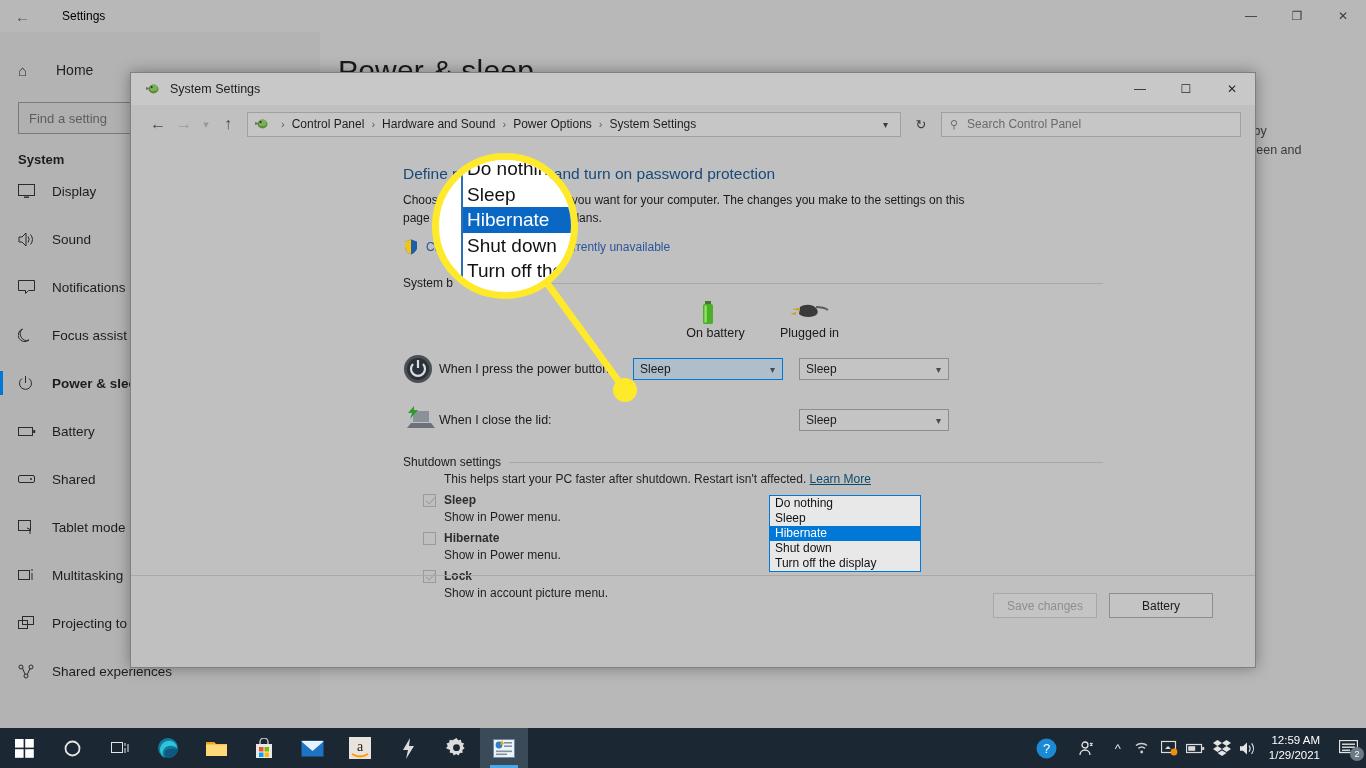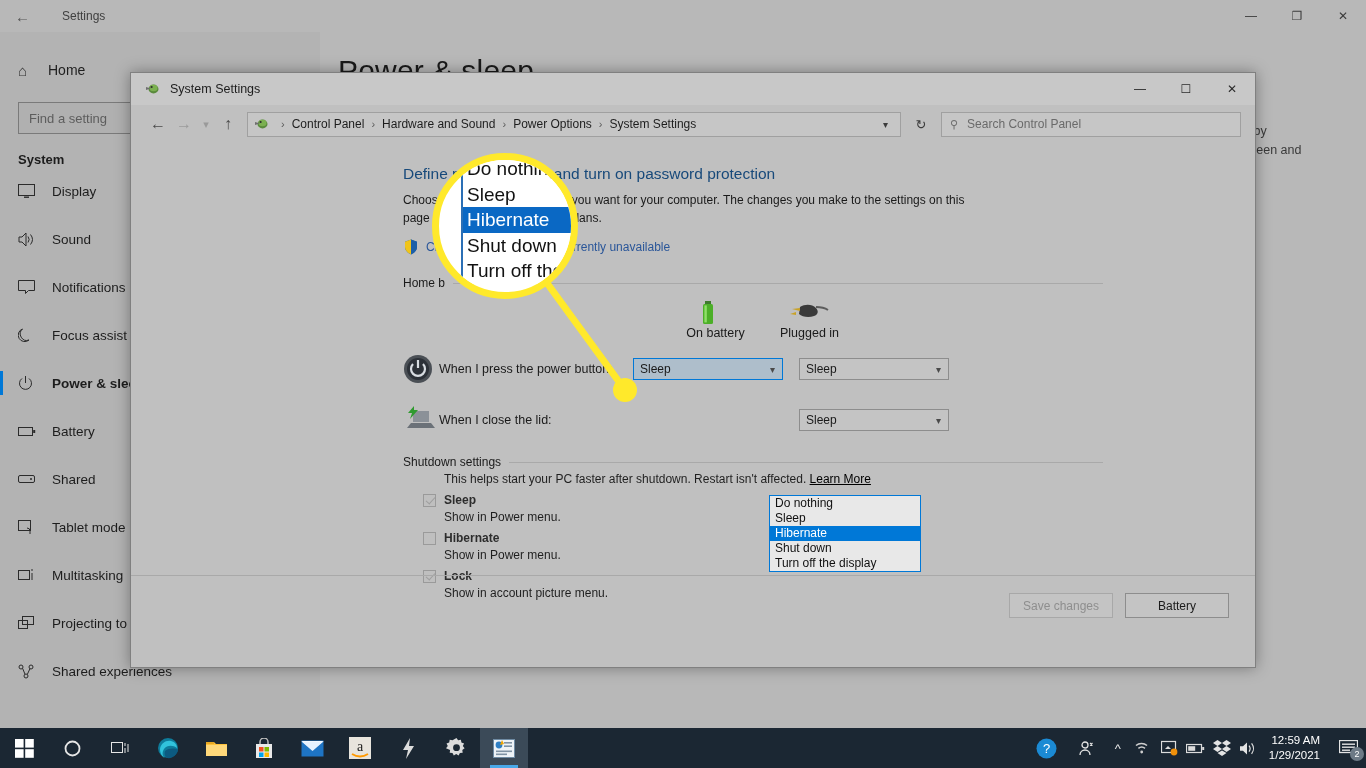--- a/index.html
+++ b/index.html
@@ -18,39 +18,39 @@
   #settings-titlebar {
     position: absolute; top: 0; left: 0; right: 0; height: 32px;
     display: flex; align-items: center;
   }
   #settings-back {
     width: 45px; height: 32px;
     display: flex; align-items: center; justify-content: center;
     color: #555; font-size: 15px;
   }
   #settings-title {
-    font-size: 12px; color: #404040; margin-left: 17px;
+    font-size: 12px; color: #000000; margin-left: 17px;
   }
   .win-ctl {
     width: 46px; height: 32px;
     display: flex; align-items: center; justify-content: center;
     color: #3b3b3b; font-size: 12px;
   }
   #settings-wincontrols { position: absolute; right: 0; top: 0; display: flex; }
 
   #settings-sidebar {
     position: absolute; top: 32px; left: 0; width: 320px; bottom: 40px;
     background: #b3b3b3;
   }
   #home-row {
     display: flex; align-items: center; height: 40px; padding-left: 18px;
     margin-top: 18px;
   }
   #home-row .ico { width: 30px; color: #333; font-size: 15px; }
-  #home-row .lbl { font-size: 14px; color: #1f1f1f; }
+  #home-row .lbl { font-size: 14px; color: #1f1f1f; margin-left: 8px; }
 
   #find-setting {
     margin: 12px 18px 0 18px; height: 32px; width: 190px;
     background: #b0b0b0; border: 1px solid #7a7a7a;
     display: flex; align-items: center; padding-left: 10px;
     font-size: 13px; color: #5d5d5d;
   }
   #sidebar-group-title {
     margin: 18px 0 0 18px; font-size: 13px; font-weight: bold; color: #1c1c1c;
   }
@@ -195,27 +195,27 @@
     width: 13px; height: 13px; border: 1px solid #9a9a9a; background: #bfbfbf;
     margin-right: 8px; position: relative; flex-shrink: 0;
   }
   .cbox.checked::after {
     content: ""; position: absolute; left: 3.5px; top: 0.5px;
     width: 4px; height: 8px; border: solid #9e9e9e;
     border-width: 0 1.6px 1.6px 0; transform: rotate(42deg);
   }
   .chk-label { font-size: 12px; color: #2d2d2d; font-weight: bold; }
   .sub-text { font-size: 12px; color: #1f1f1f; padding-left: 41px; margin-top: 3px; }
-  .sub-text a { color: #000000; text-decoration: underline; }
+  .sub-text a { color: #0c4a6e; text-decoration: underline; }
 
   #dlg-footer {
     position: absolute; left: 0; right: 0; bottom: 0; height: 60px;
     border-top: 1px solid #a9a9a9;
     display: flex; align-items: center; justify-content: flex-end;
-    padding-right: 26px; gap: 12px;
+    padding-right: 42px; gap: 12px;
   }
   .btn {
     height: 25px; min-width: 104px; border: 1px solid #8d8d8d;
     background: #c4c4c4; font-size: 12px; color: #1b1b1b;
     display: flex; align-items: center; justify-content: center;
   }
   .btn.disabled { color: #8e8e8e; border-color: #a8a8a8; }
 
   
   #callout-line {
@@ -482,21 +482,21 @@
           <svg width="16" height="16" viewBox="0 0 16 16">
             <path d="M8 0.6l6 2.2v5c0 4-3 6.4-6 7.6-3-1.2-6-3.6-6-7.6v-5z" fill="#1c5fa8"></path>
             <path d="M8 0.6v14.8c-3-1.2-6-3.6-6-7.6v-5z" fill="#f0c419"></path>
             <path d="M8 0.6v14.8c3-1.2 6-3.6 6-7.6v-5z" fill="#1c5fa8"></path>
           </svg>
         </span>
         <span id="shield-link">Change settings that are currently unavailable</span>
       </div>
 
       <div class="section-head">
-        <span class="sh-label">Home b</span>
+        <span class="sh-label">System b</span>
         <span class="sh-line"></span>
       </div>
 
       <div id="power-cols">
         <div class="pc">
           <span class="pico">
             <svg width="16" height="26" viewBox="0 0 16 26">
               <rect x="5" y="1" width="6" height="3" fill="#3f7a2e"></rect>
               <rect x="3" y="4" width="10" height="20" rx="1.5" fill="#4caf28"></rect>
               <rect x="4.4" y="5.4" width="2.4" height="17" fill="#8fe069"></rect>

